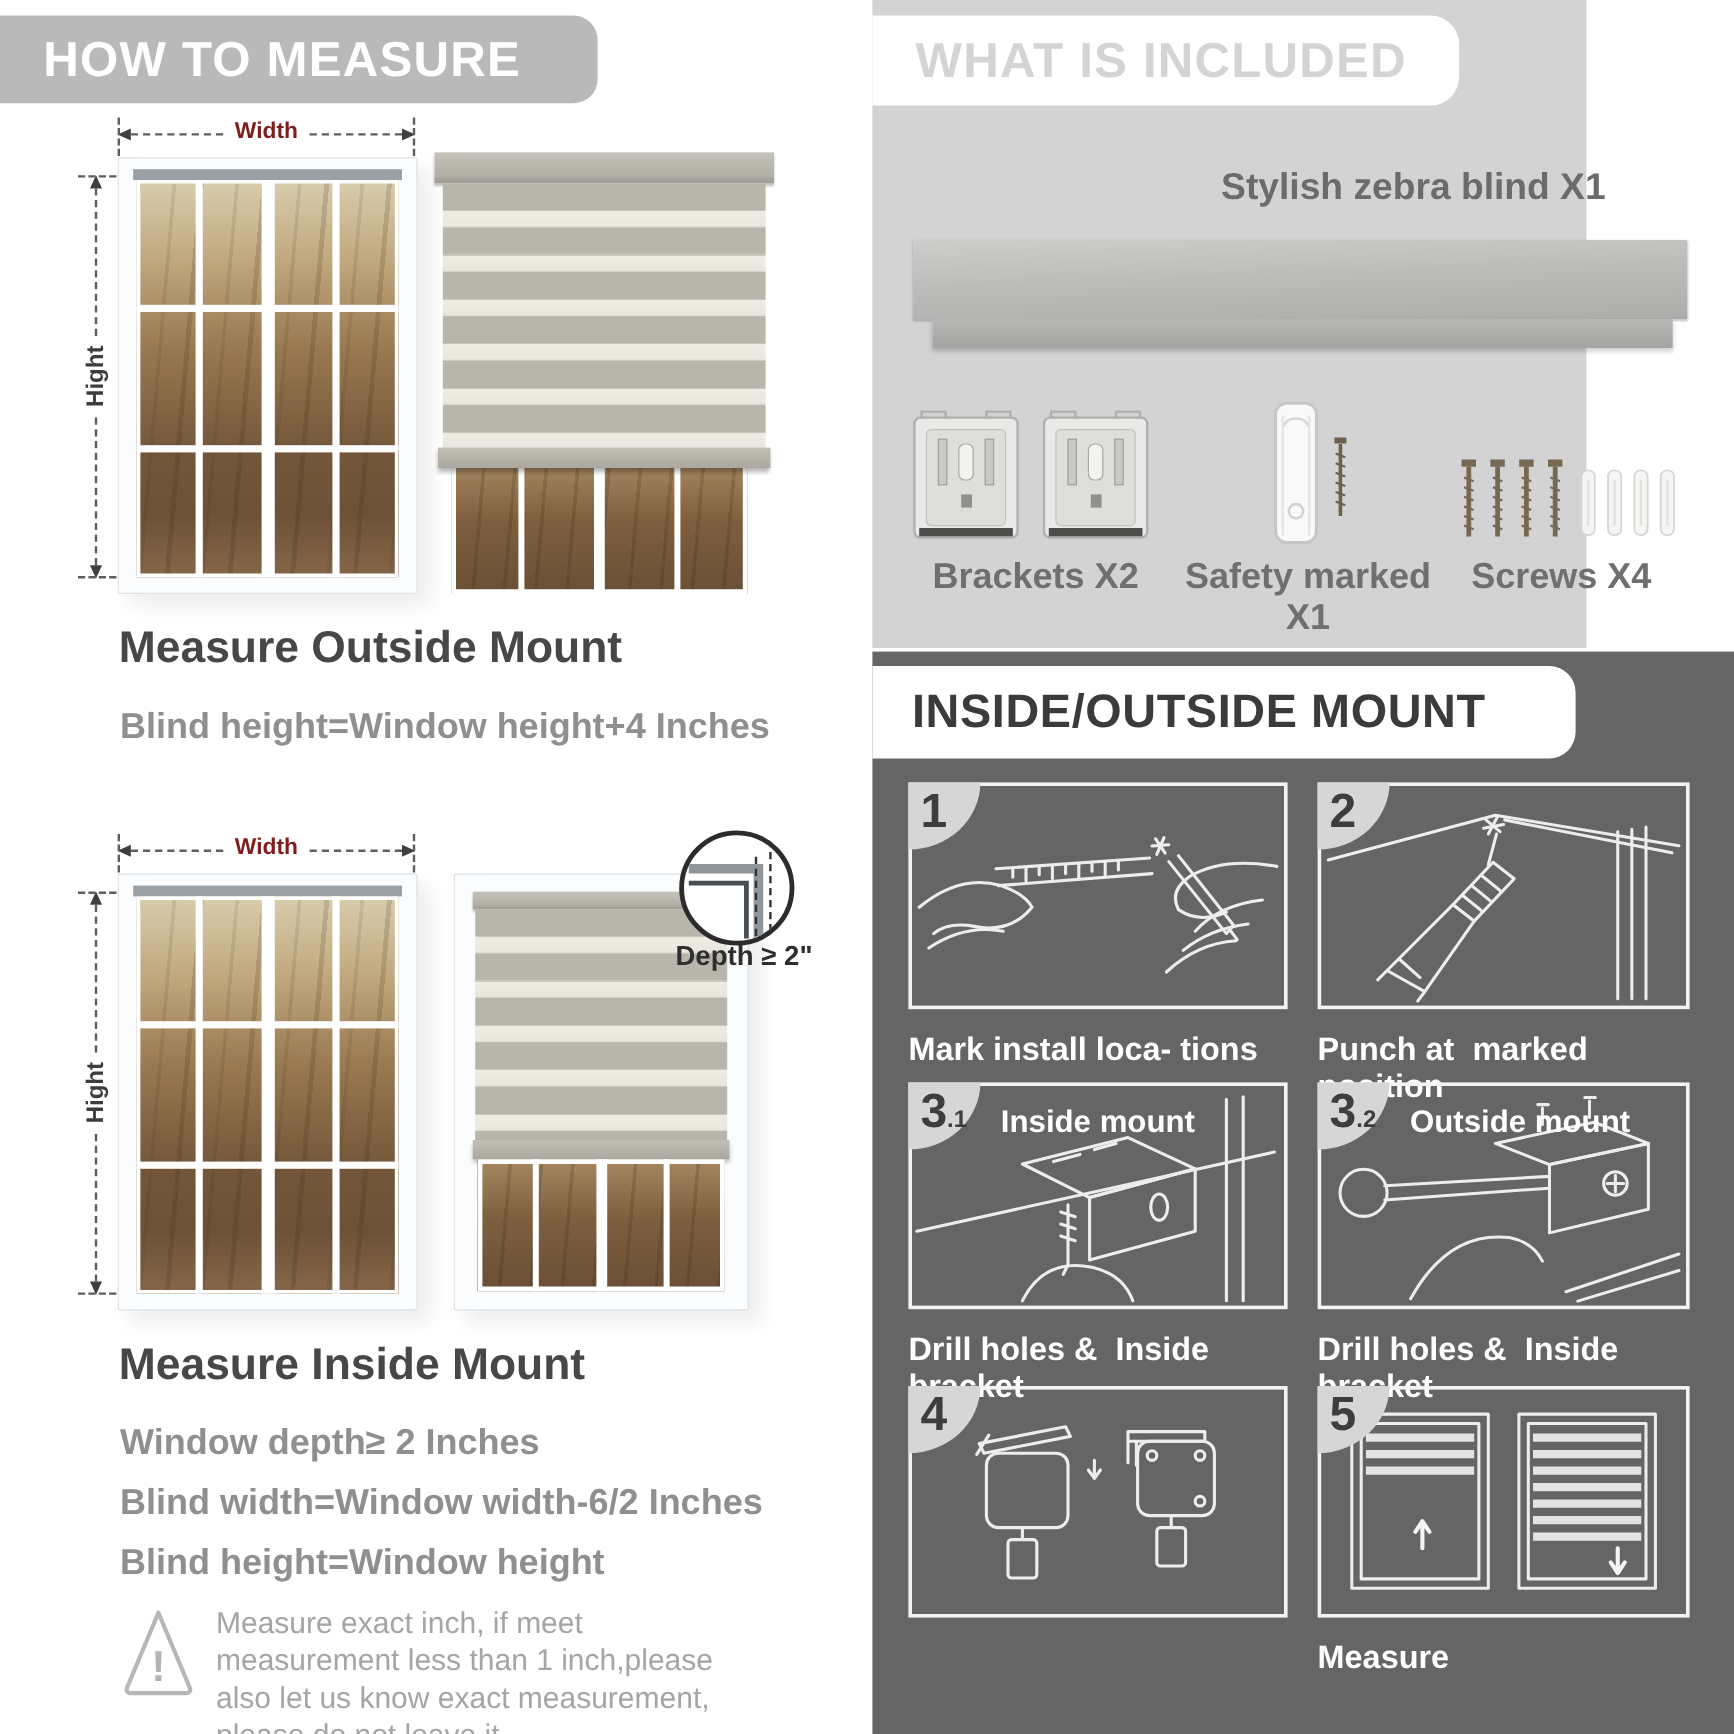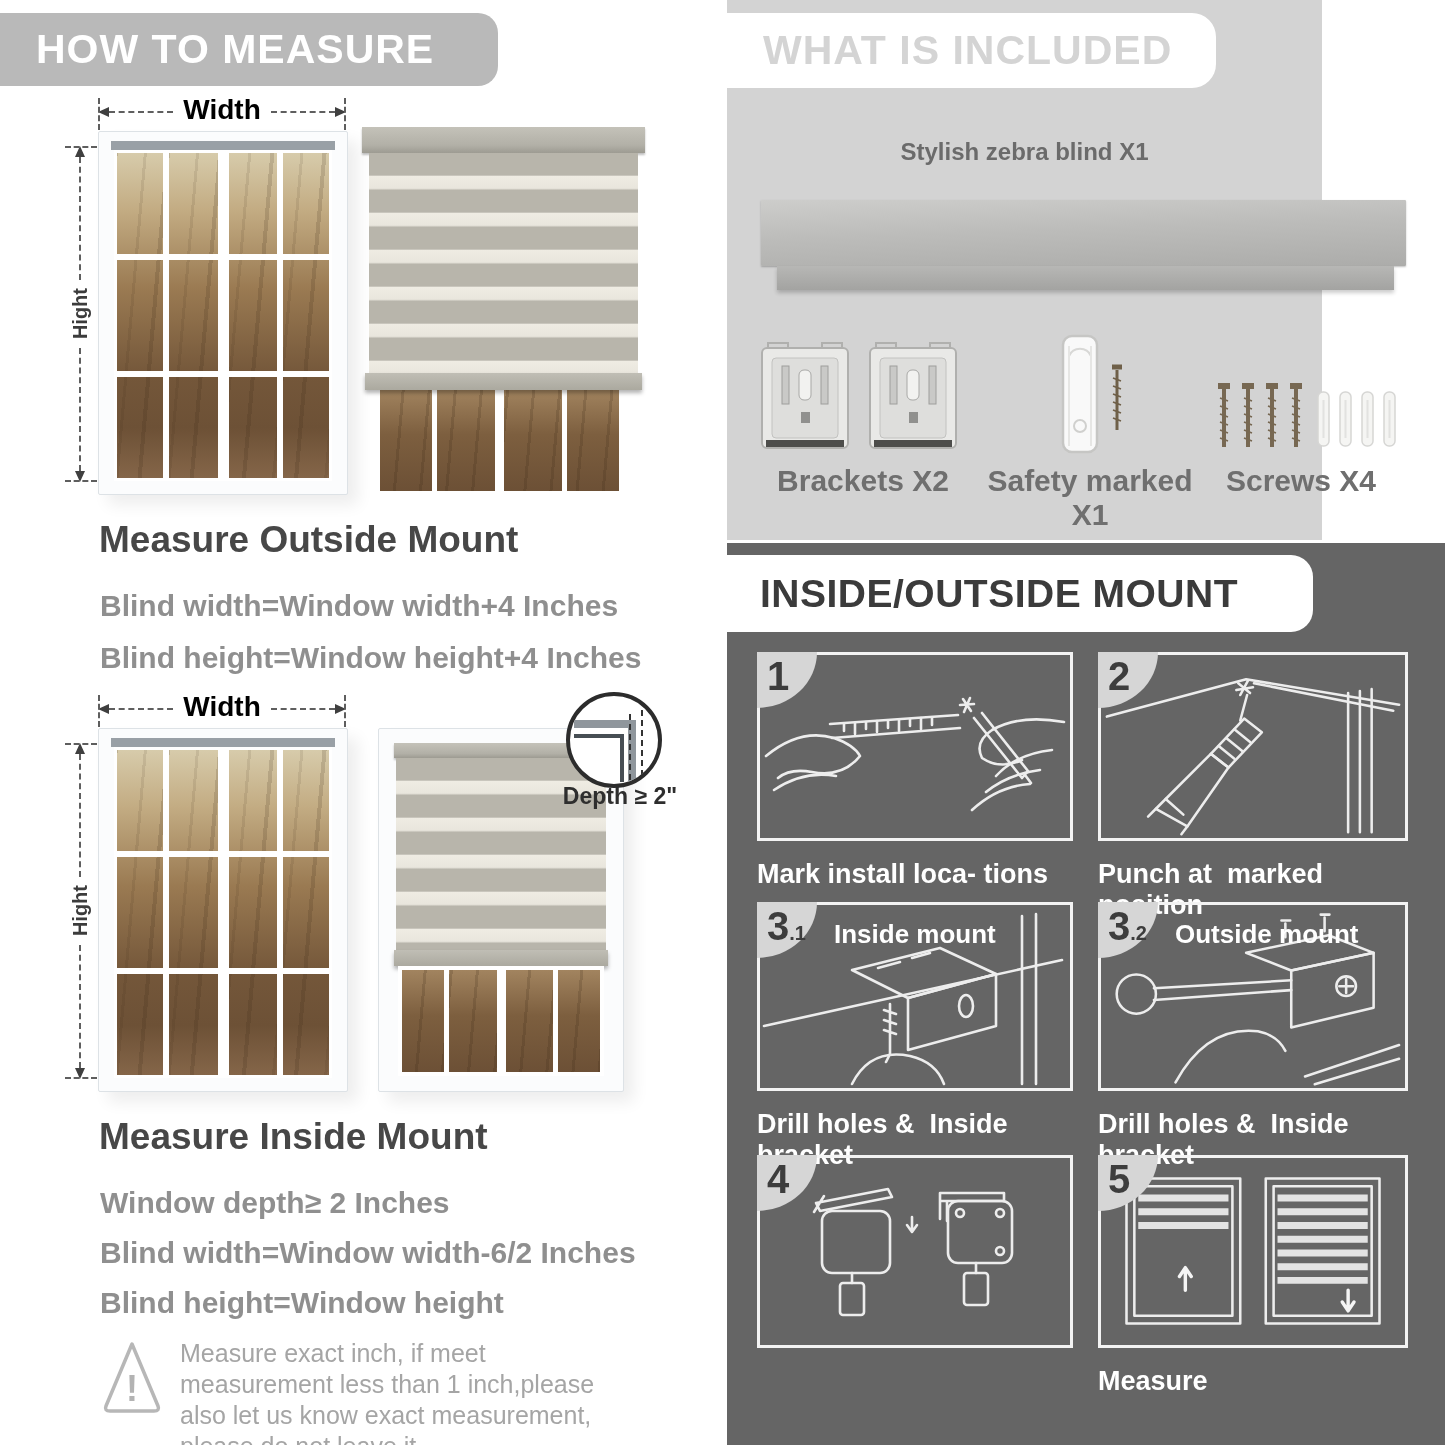--- a/index.html
+++ b/index.html
@@ -45,21 +45,21 @@
             box-shadow:0 2px 2px rgba(0,0,0,.25);}
   .rail{background:linear-gradient(to bottom,#c0beb5 0%,#aba99f 100%);
         box-shadow:0 3px 4px rgba(0,0,0,.3);}
 
   
   .dim-w{position:absolute;display:flex;align-items:center;height:0;}
   .dim-w .tri{width:0;height:0;border-top:5px solid transparent;border-bottom:5px solid transparent;}
   .dim-w .tri.l{border-right:11px solid #3f3f3f;}
   .dim-w .tri.r{border-left:11px solid #3f3f3f;}
   .dim-w .dash{flex:1;height:0;border-top:2px dashed #5e5e5e;}
-  .dim-w .lbl{padding:0 10px;font-size:28px;font-weight:700;color:#000000;transform:translateY(-2px);}
+  .dim-w .lbl{padding:0 10px;font-size:19px;font-weight:700;color:#7f1d1d;transform:translateY(-2px);}
   .dim-w::before,.dim-w::after{content:"";position:absolute;top:-14px;height:32px;border-left:2px dashed #5e5e5e;}
   .dim-w::before{left:0;}.dim-w::after{right:0;}
   .dim-h{position:absolute;display:flex;flex-direction:column;align-items:center;width:0;}
   .dim-h .triv{width:0;height:0;border-left:5px solid transparent;border-right:5px solid transparent;}
   .dim-h .triv.u{border-bottom:11px solid #3f3f3f;}
   .dim-h .triv.d{border-top:11px solid #3f3f3f;}
   .dim-h .dashv{flex:1;width:0;border-left:2px dashed #5e5e5e;}
   .dim-h .lblv{writing-mode:vertical-rl;transform:rotate(180deg);font-size:20px;font-weight:700;color:#3c3c3c;padding:8px 0;}
   .dim-h::before,.dim-h::after{content:"";position:absolute;left:-15px;width:32px;border-top:2px dashed #5e5e5e;}
   .dim-h::before{top:0;}.dim-h::after{bottom:0;}
@@ -70,22 +70,22 @@
 
   .warning-text{position:absolute;font-size:25px;color:#a5a5a5;line-height:31px;white-space:pre-wrap;}
   .bang{position:absolute;font-size:36px;font-weight:700;color:#b3b3b3;text-align:center;}
 
   
   .right-col{position:absolute;left:727px;top:0;width:718px;height:1445px;}
   .rt-top{position:absolute;left:0;top:0;width:595px;height:540px;background:var(--included_bg,#d3d3d3);}
   .hdr-white{position:absolute;left:0;background:#fff;display:flex;align-items:center;}
   .hdr-included{top:13px;width:489px;height:75px;border-radius:0 24px 24px 0;}
   .hdr-included span{color:var(--included_header_text,#d4d4d4);font-size:41px;font-weight:700;letter-spacing:1px;padding-left:36px;}
-  .product-label{position:absolute;left:0;top:138px;width:100%;text-align:center;
-                 font-size:24px;font-weight:700;color:#6b6b6b;}
+  .product-label{position:absolute;left:16px;top:138px;width:100%;text-align:right;
+                 font-size:31px;font-weight:700;color:#6b6b6b;}
   .headrail{position:absolute;left:34px;top:200px;width:645px;height:66px;
             background:linear-gradient(178deg,#cdcdcb 0%,#bcbcba 45%,#acacaa 100%);
             border-radius:1px;box-shadow:0 1px 2px rgba(0,0,0,.25);}
   .headrail .lip{position:absolute;left:16px;right:12px;top:66px;height:24px;
             background:linear-gradient(to bottom,#b7b7b5,#a3a3a1);box-shadow:0 3px 4px rgba(0,0,0,.2);}
   .inc-item{position:absolute;}
   .inc-item svg{width:100%;height:100%;}
   .inc-label{position:absolute;top:464px;text-align:center;font-weight:700;font-size:30px;color:#6f6f6f;}
 
   .rt-bottom{position:absolute;left:0;top:543px;width:718px;height:902px;background:var(--mount_bg,#656565);}
@@ -132,21 +132,20 @@
 
   <div style="position:absolute;left:362px;top:127px;width:283px;height:368px;">
     <div class="panes-sm" style="left:14px;right:22px;top:258px;height:110px;"></div>
     <div class="cassette" style="position:absolute;left:0;top:0;right:0;height:26px;"></div>
     <div class="zfabric" style="position:absolute;left:7px;right:7px;top:26px;height:220px;"></div>
     <div class="rail" style="position:absolute;left:3px;right:3px;top:246px;height:17px;"></div>
   </div>
 
   <div class="sec-title" style="left:99px;top:519px;">Measure Outside Mount</div>
   <div class="spec" style="left:100px;top:580px;">
-    <div>Blind width=Window width+4 Inches</div>
     <div>Blind height=Window height+4 Inches</div>
   </div>
 
   <div class="dim-w" style="left:98px;top:709px;width:248px;">
     <span class="tri l"></span>
     <span class="dash"></span>
     <span class="lbl">Width</span>
     <span class="dash"></span>
     <span class="tri r"></span>
   </div>

